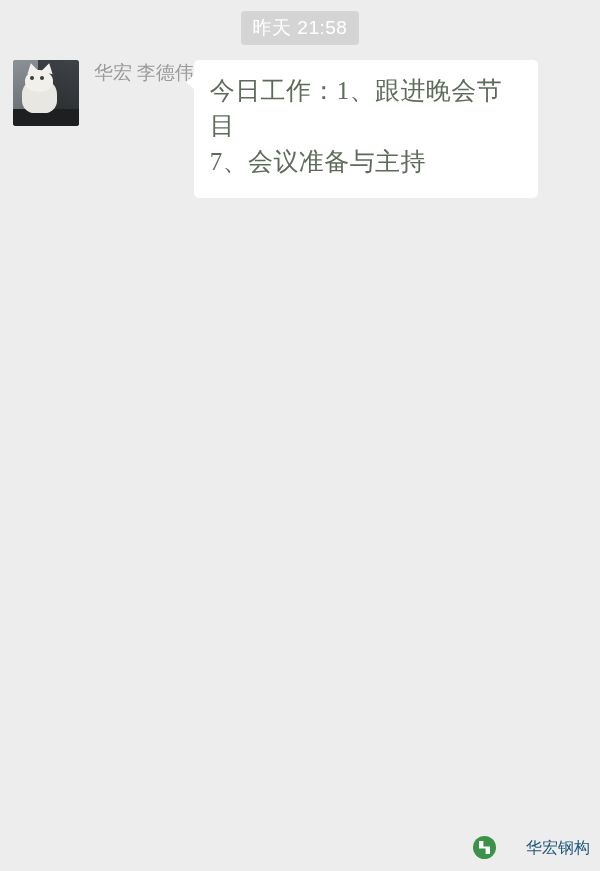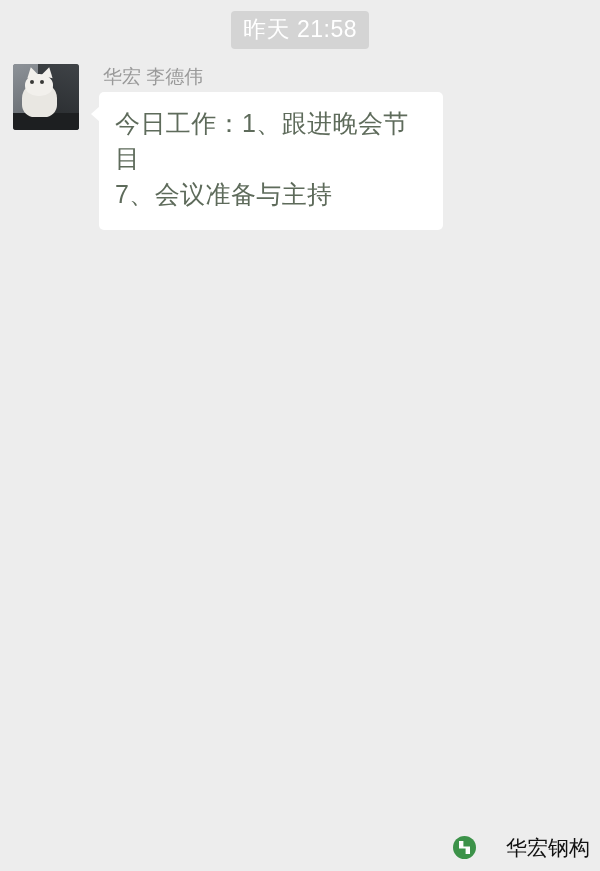--- a/index.html
+++ b/index.html
@@ -24,21 +24,21 @@
 
   
   .timestamp-row {
     display: flex;
     justify-content: center;
     padding-top: 11px;
   }
   .timestamp {
     background: #d4d4d4;
     color: #ffffff;
-    font-size: 23px;
+    font-size: 19px;
     line-height: 1;
     padding: 7px 12px 8px 12px;
     border-radius: 4px;
     letter-spacing: 0.5px;
   }
 
   
   .message-row {
     display: flex;
     align-items: flex-start;
@@ -107,24 +107,25 @@
     position: absolute;
     width: 4px; height: 4px;
     background: #3a3a38;
     border-radius: 50%;
     bottom: 70%;
   }
   .avatar .eye-l { left: 26%; }
   .avatar .eye-r { left: 41%; }
 
   .msg-col {
-    margin-left: 20px;
-    display: flex;
-    flex-direction: column;
+    margin-left: 11px;
+    display: flex;
+    flex-direction: row;
     min-width: 0;
+    font-family: Liberation Serif, serif;
   }
   .sender-name {
     color: #9a9a9a;
     font-size: 19px;
     line-height: 1;
     padding: 3px 0 6px 4px;
     white-space: nowrap;
   }
 
   .bubble-wrap {
@@ -179,22 +180,22 @@
   }
   .watermark .wm-logo::before {
     content: "";
     position: absolute;
     left: 6px; top: 5px;
     width: 11px; height: 13px;
     background: #ffffff;
     clip-path: polygon(0 0, 40% 0, 40% 42%, 100% 42%, 100% 0, 100% 0, 100% 100%, 60% 100%, 60% 58%, 0 58%);
   }
   .watermark .wm-text {
-    color: #000000;
-    font-size: 21px;
+    color: #0c4a6e;
+    font-size: 16px;
     line-height: 1;
     white-space: nowrap;
     margin-left: 24px;
   }
 </style>
 </head>
 <body>
 
 <div class="chat-root">
 

